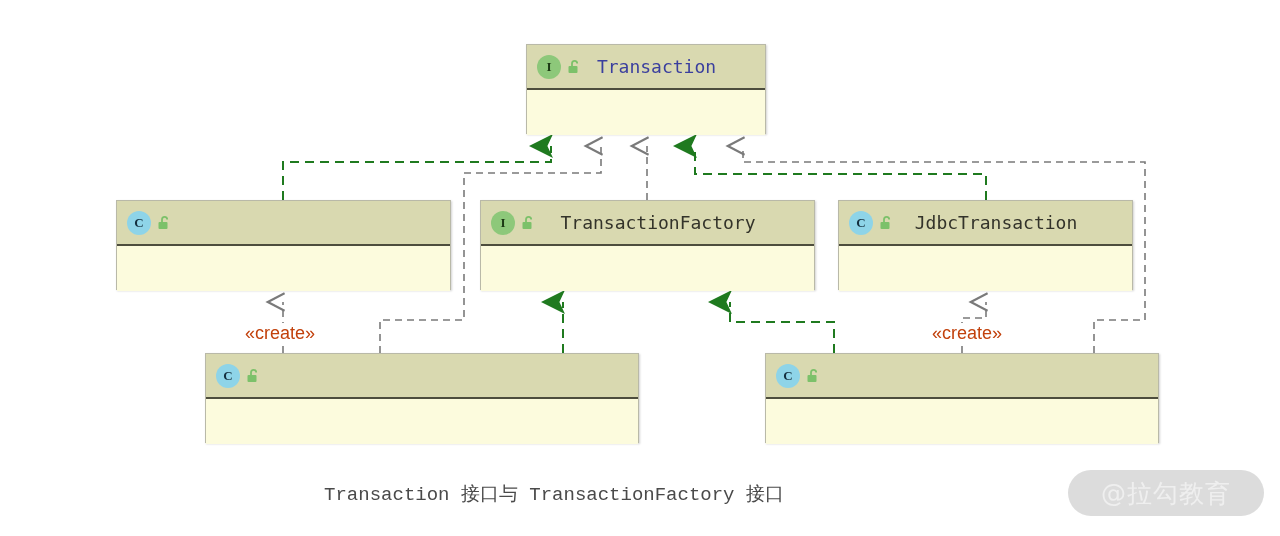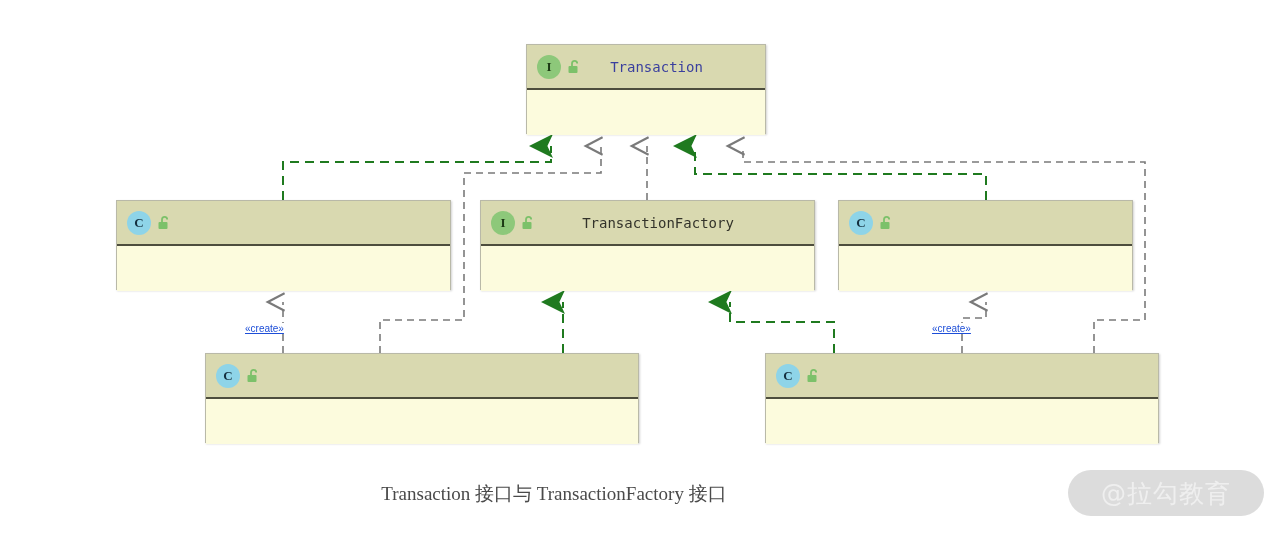--- a/index.html
+++ b/index.html
@@ -46,56 +46,55 @@
   .stereo-circle.cls{background:#8ed4e8;color:#143040;}
   .lock-icon{
     margin-left:6px;
     flex:0 0 auto;
     display:flex;align-items:center;
   }
   .uml-title{
     flex:1 1 auto;
     text-align:center;
     font-family:"DejaVu Sans Mono","Liberation Mono",monospace;
-    font-size:14px;
+    font-size:18px;
     letter-spacing:0px;
     color:#33332a;
     padding-right:34px;
     white-space:nowrap;
   }
   .uml-title.blue{color:#3a3f9e;}
   .caption{
     position:absolute;
     left:0;top:481px;width:1108px;
     text-align:center;
-    font-family:Liberation Serif, serif;
+    font-family:Liberation Mono, monospace;
     font-size:19px;
     color:#4a4a4a;
   }
   .watermark{
     position:absolute;
     left:1068px;top:470px;
     width:196px;height:46px;
     border-radius:23px;
     background:#dcdcdc;
     display:flex;align-items:center;justify-content:center;
     font-family:"DejaVu Sans", sans-serif;
     font-size:25px;
     color:#efefef;
     letter-spacing:1px;
   }
   .edge-label{
     position:absolute;
     font-family:"Liberation Sans", sans-serif;
-    font-size:10px;
-    color:#1d4ed8;
+    font-size:18px;
+    color:#c2410c;
     background:#ffffff;
     padding:0 2px;
     white-space:nowrap;
-    text-decoration:underline;
   }
 </style>
 </head>
 <body>
 
 <svg id="diagram" width="1280" height="536" viewBox="0 0 1280 536" xmlns="http://www.w3.org/2000/svg">
   <defs>
     <marker id="greenFilled" viewBox="0 0 12 12" refX="6" refY="11" markerWidth="12" markerHeight="12" orient="auto-start-reverse">
       <path d="M6,0 L12,12 L6,9.2 L0,12 Z" fill="#1f7a1f"></path>
     </marker>
@@ -166,20 +165,21 @@
 
 <div class="uml-box" style="left:838px;top:200px;width:295px;height:90px;">
   <div class="uml-head">
     <span class="stereo-circle cls">C</span>
     <span class="lock-icon">
       <svg width="15" height="16" viewBox="0 0 15 16">
         <path d="M5 7 V4.4 A2.6 2.6 0 0 1 10.2 4.4" fill="none" stroke="#7cc16a" stroke-width="1.8"></path>
         <rect x="1.5" y="7" width="9" height="7" rx="1" fill="#7cc16a"></rect>
       </svg>
     </span>
+    <span class="uml-title">JdbcTransaction</span>
   </div>
   <div class="uml-body"></div>
 </div>
 
 <div class="uml-box" style="left:205px;top:353px;width:434px;height:90px;">
   <div class="uml-head">
     <span class="stereo-circle cls">C</span>
     <span class="lock-icon">
       <svg width="15" height="16" viewBox="0 0 15 16">
         <path d="M5 7 V4.4 A2.6 2.6 0 0 1 10.2 4.4" fill="none" stroke="#7cc16a" stroke-width="1.8"></path>

